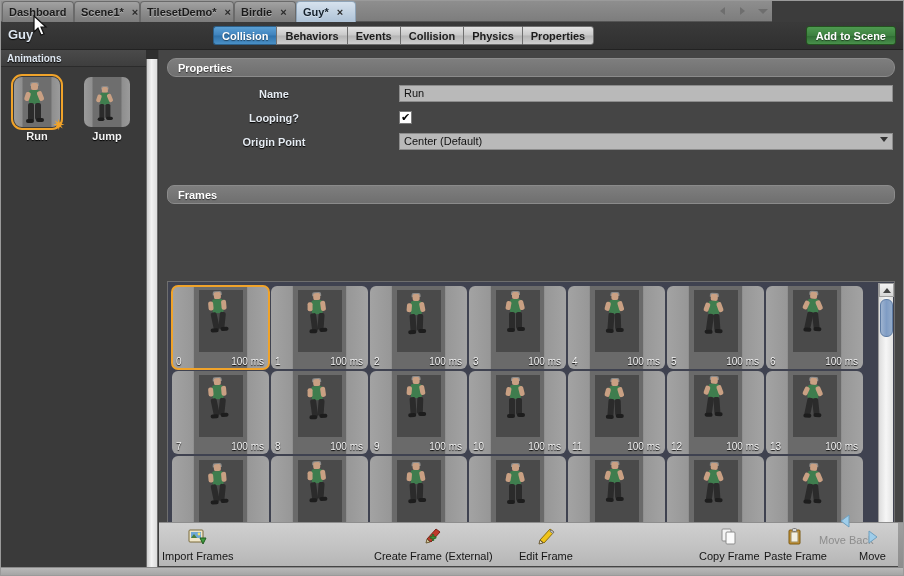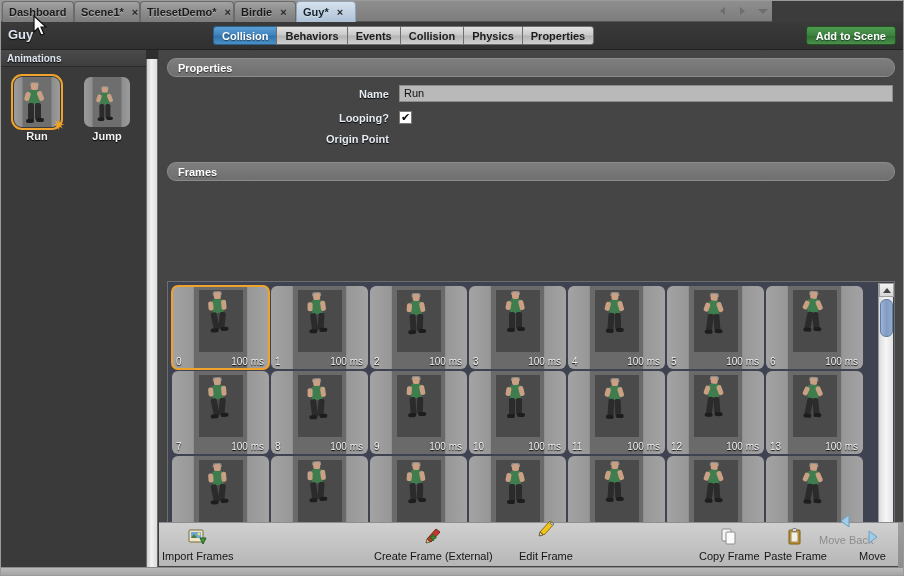--- a/index.html
+++ b/index.html
@@ -84,21 +84,21 @@
   .main{position:absolute;left:159px;top:50px;width:744px;height:525px;background:#454545;}
 
   .group-head{margin:8px 8px 0 8px;height:19px;border-radius:9px;
     background:linear-gradient(to bottom,#7e7e7e,#6f6f6f);
     border:1px solid #8b8b8b;box-sizing:border-box;
     display:flex;align-items:center;padding-left:10px;
     color:#fff;font-size:11px;font-weight:bold;text-shadow:0 1px 1px rgba(0,0,0,.6);}
 
   .propbody{padding:8px 10px 6px 0;}
   .prow{display:flex;align-items:center;margin-bottom:9px;}
-  .plabel{width:240px;text-align:right;padding-right:10px;color:#e6ecf3;font-size:11px;font-weight:bold;
+  .plabel{width:240px;text-align:center;padding-right:10px;color:#e6ecf3;font-size:11px;font-weight:bold;
     text-shadow:0 1px 1px #000;box-sizing:border-box;}
   .pfield{flex:1;}
   .txtinput{width:100%;height:17px;box-sizing:border-box;background:#b9b9b9;border:1px solid #8c8c8c;
     color:#111;font-size:11px;font-family:"Liberation Sans",sans-serif;padding:0 4px;line-height:15px;}
   .chk{width:13px;height:13px;background:#fff;border:1px solid #7a7a7a;box-sizing:border-box;
     display:flex;align-items:center;justify-content:center;color:#000;font-size:11px;line-height:1;}
   .selwrap{position:relative;width:100%;}
   .selbox{width:100%;height:17px;box-sizing:border-box;background:#b9b9b9;border:1px solid #8c8c8c;
     color:#111;font-size:11px;padding:0 18px 0 4px;line-height:15px;}
   .selarrow{position:absolute;right:5px;top:4px;width:0;height:0;
@@ -294,24 +294,30 @@
         <div class="pfield">
           <div class="chk">
             <span>✔</span>
           </div>
         </div>
       </div>
 
 
       <div class="prow">
         <div class="plabel">Origin Point</div>
+        <div class="pfield">
+          <div class="selwrap">
+            <div class="selbox">Center (Default)</div>
+            <i class="selarrow"></i>
+          </div>
+        </div>
       </div>
     </div>
 
-    <div class="group-head" style="margin-top:2px;">
+    <div class="group-head" style="margin-top:20px;border-radius:7px;">
       <span>Frames</span>
     </div>
 
     <div class="framesbox">
       <div class="framesgrid" id="frames-grid">
           <div class="frow">
             <div class="fcell selected">
               <div class="sprite"></div>
               <div class="man" style="transform:translateX(-50%) rotate(-3deg);top:6px">
                 <i class="m-hair"></i>
@@ -687,21 +693,21 @@
         <div class="btn-item" style="position: absolute; left: 215px; bottom: 0px;">
           <span class="btn-icon">
             <svg width="20" height="18" viewBox="0 0 20 18">
               <path d="M13 1 l4 3 l-9 10 l-4 -3 z" fill="#c0392b" stroke="#7b2318"></path>
               <path d="M4 11 l-1 4 l4 -1 z" fill="#d8c7a0" stroke="#6b5a32"></path>
               <path d="M12 9 h3 v-3 h2 v3 h3 v2 h-3 v3 h-2 v-3 h-3 z" fill="#3f9b3f" stroke="#1f5c1f" transform="translate(-2,2) scale(.75)"></path>
             </svg>
           </span>
           <span class="btn-label">Create Frame (External)</span>
         </div>
-        <div class="btn-item" style="position: absolute; left: 360px; bottom: 0px; justify-content: space-between;">
+        <div class="btn-item" style="position: absolute; left: 360px; bottom: 0px;">
           <span class="btn-icon">
             <svg width="20" height="18" viewBox="0 0 20 18">
               <path d="M14 1 l4 3 l-10 11 l-4 -3 z" fill="#f0c419" stroke="#8a6d10"></path>
               <path d="M4 12 l-1 4 l4 -1 z" fill="#e8e0cb" stroke="#6b5a32"></path>
               <path d="M15 2 l3 2 l-1.2 1.4 l-3 -2.2 z" fill="#cfcfcf" stroke="#777"></path>
             </svg>
           </span>
           <span class="btn-label">Edit Frame</span>
         </div>
         <div class="btn-item" style="position: absolute; left: 540px; bottom: 0px;">

